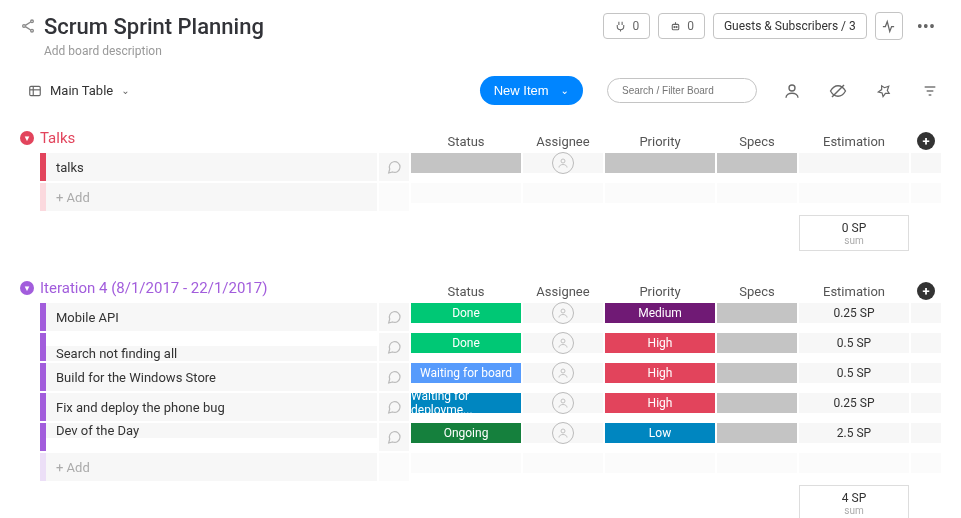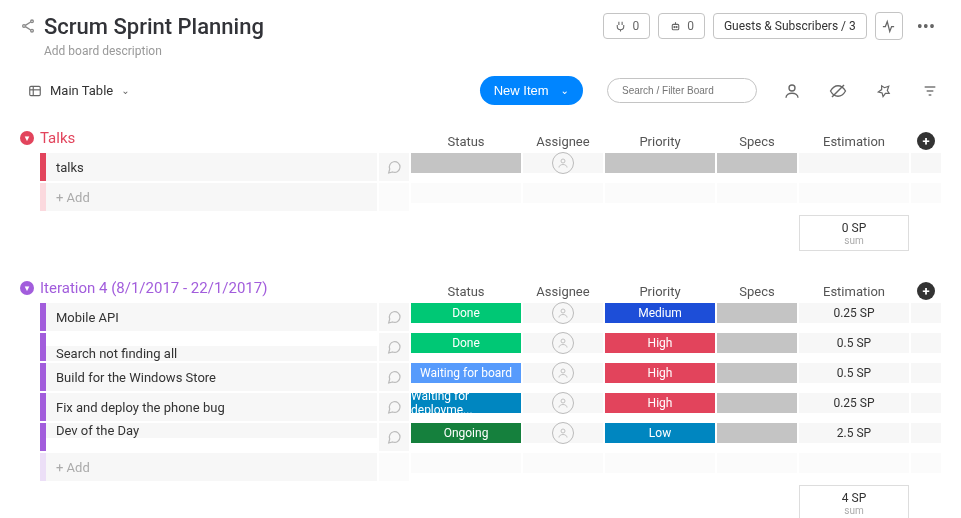--- a/index.html
+++ b/index.html
@@ -225,21 +225,21 @@
           </div>
       <div class="cell" style="background:#00c875">Done</div>
       <div class="cell assignee">
             <span class="assignee-circle">
               <svg width="12" height="12" viewBox="0 0 24 24" fill="none" stroke="currentColor" stroke-width="1.8">
                 <circle cx="12" cy="8" r="4"></circle>
                 <path d="M4 21c0-4 4-6 8-6s8 2 8 6"></path>
               </svg>
             </span>
           </div>
-      <div class="cell" style="background:#1d4ed8">Medium</div>
+      <div class="cell" style="background:#701a75">Medium</div>
       <div class="cell" style="background:#c4c4c4"></div>
       <div class="cell cell-est">0.25 SP</div>
       <div class="cell empty-end"></div>
     </div>
         <div class="row">
       <div></div>
       <div style="display:flex;align-items:flex-end">
         <div class="row-stripe" style="background:#a25ddc"></div>
         <div class="row-name" style="flex:1">Search not finding all</div>
       </div>

